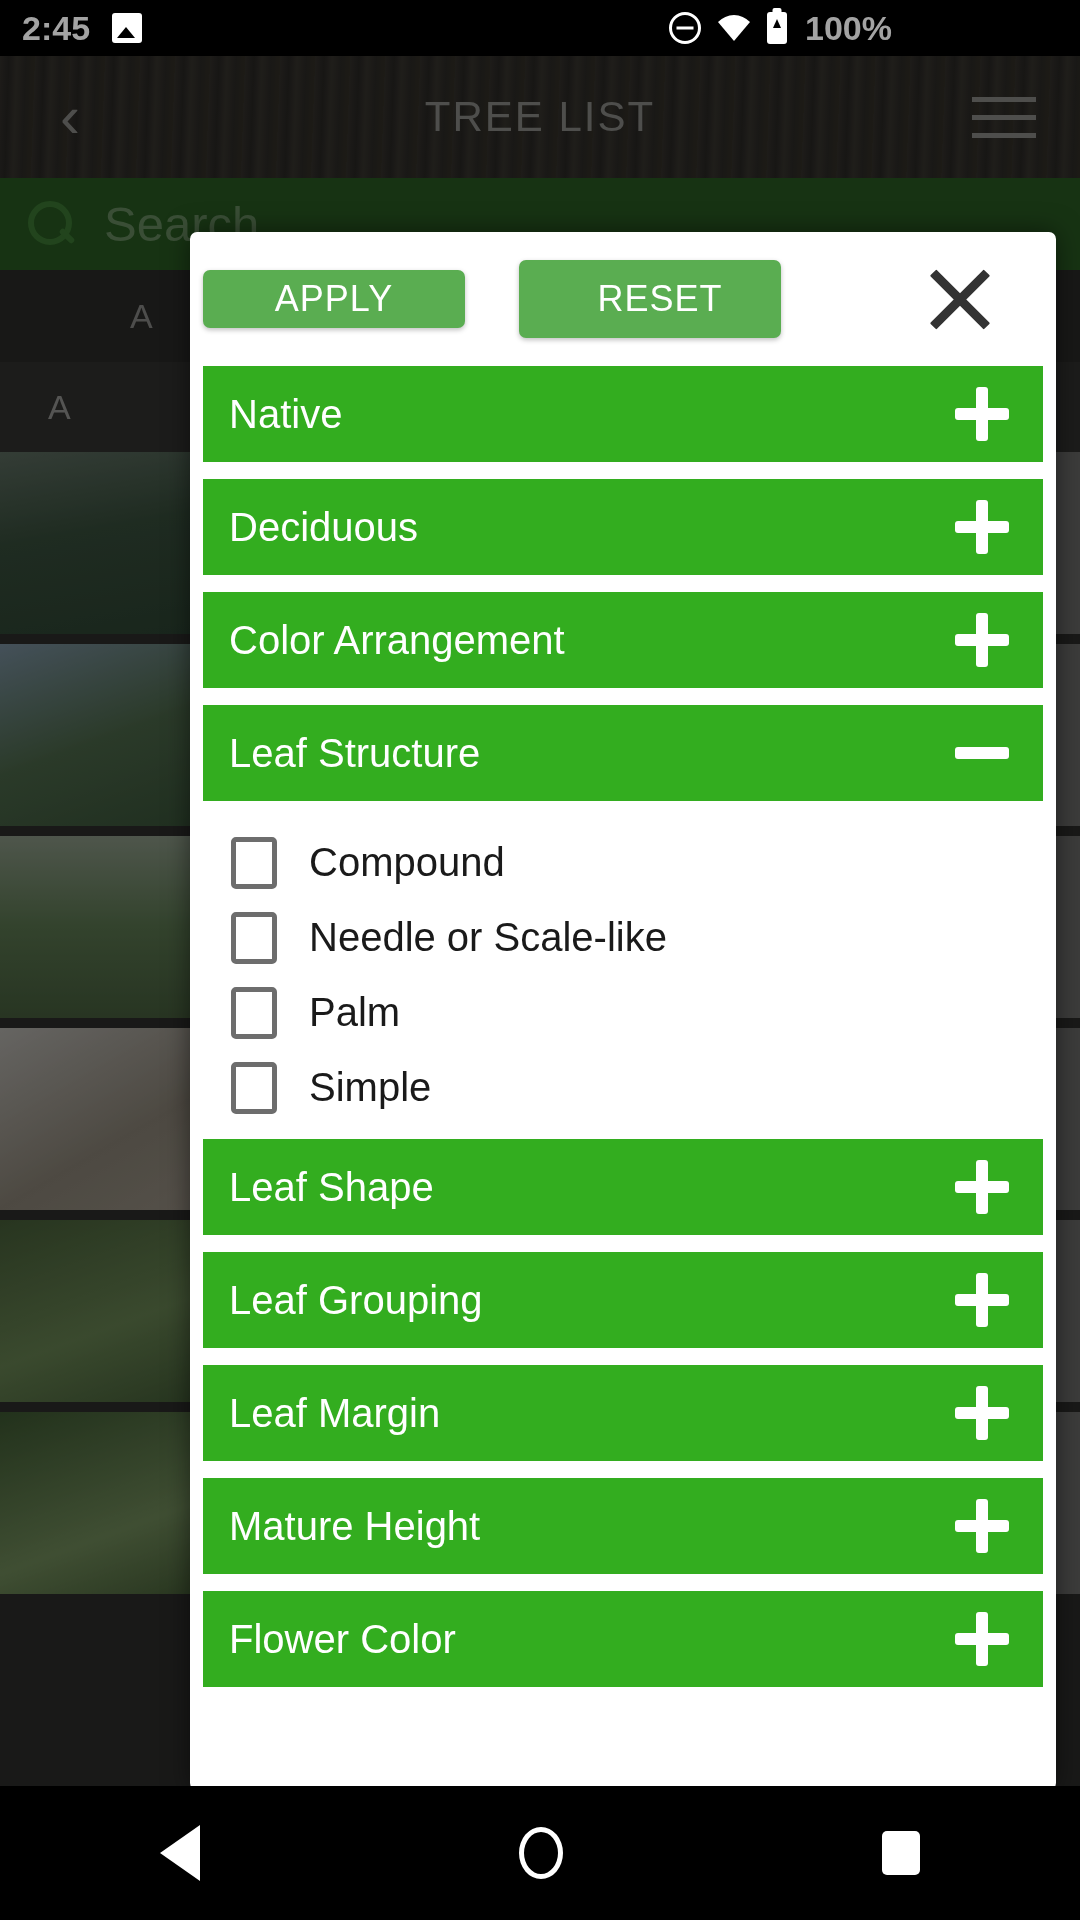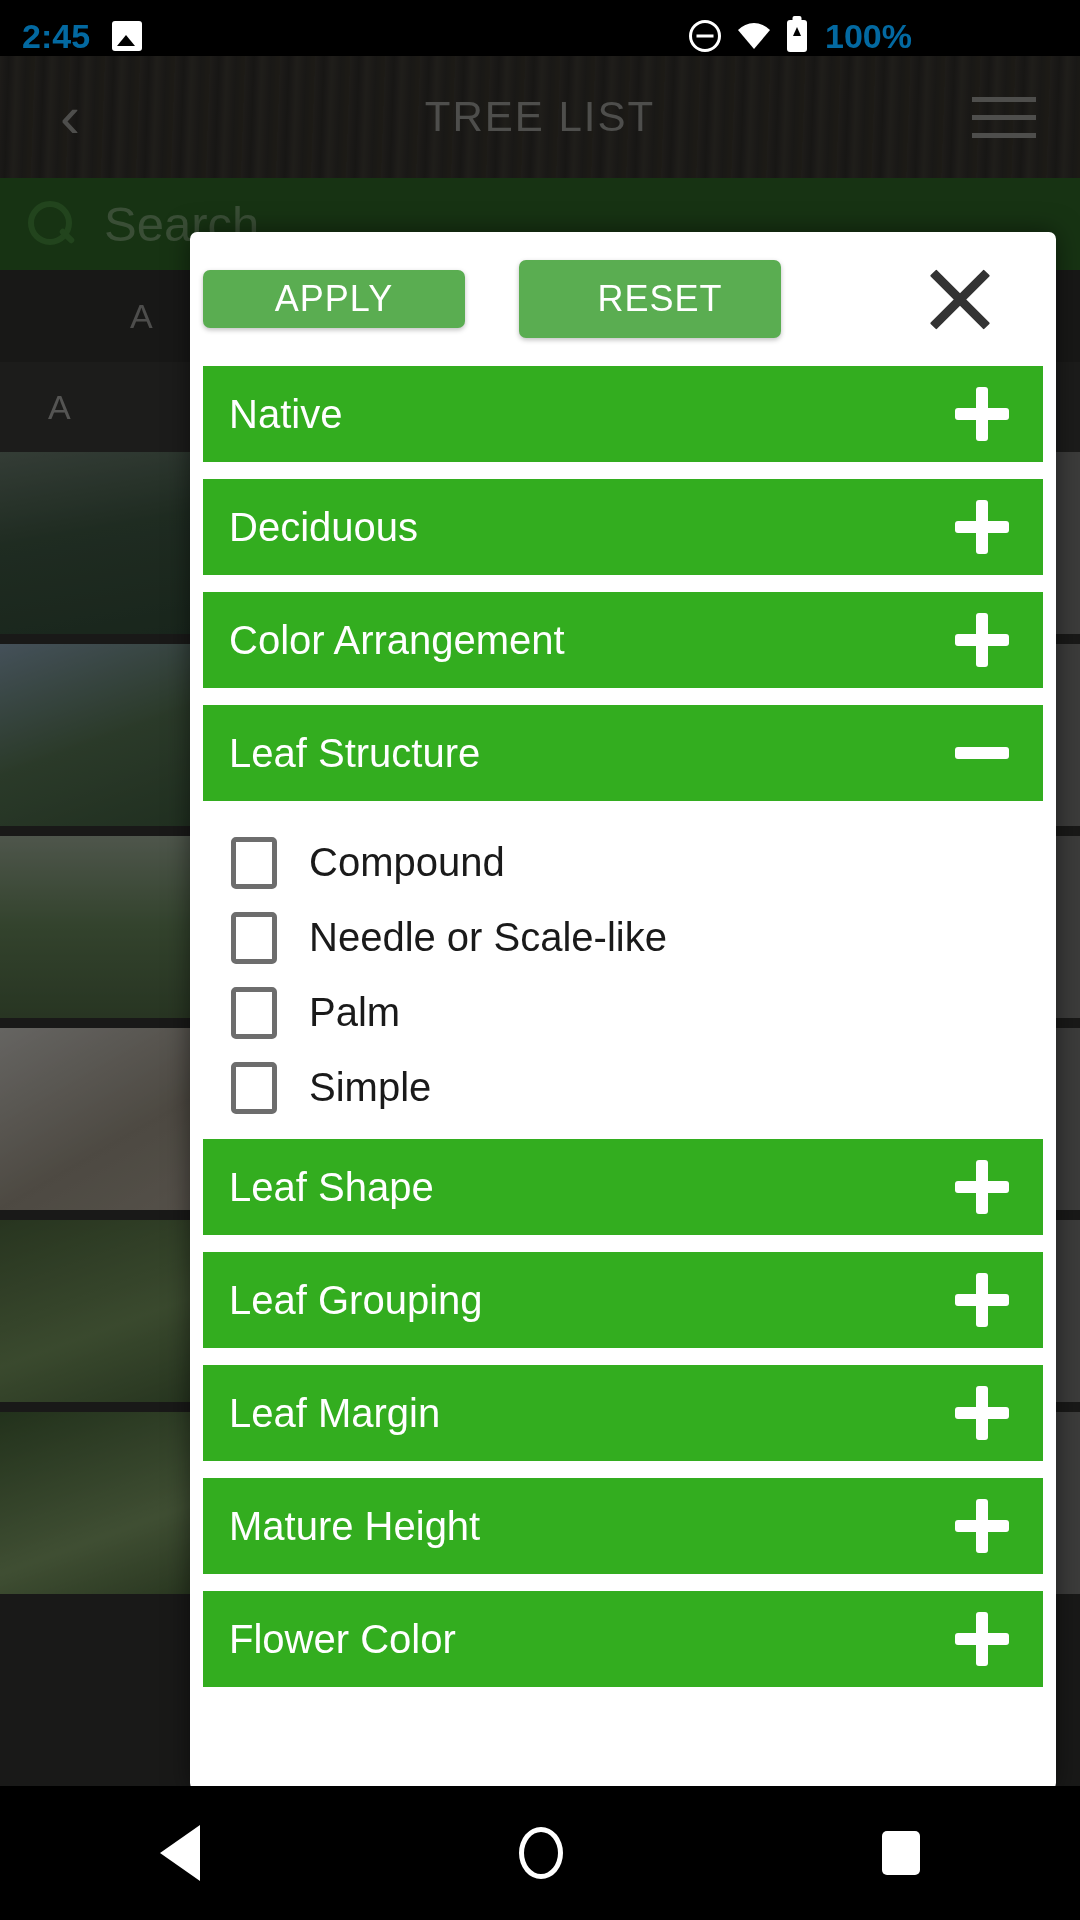--- a/index.html
+++ b/index.html
@@ -6,36 +6,36 @@
   html, body {
     width: 1080px; height: 1920px;
     background: #000;
     font-family: "Liberation Sans", sans-serif;
     overflow: hidden;
   }
   #screen { position: relative; width: 1080px; height: 1920px; overflow: hidden; background:#000; }
 
   
   .statusbar {
-    position: absolute; top: 8px; left: 0; width: 912px; height: 56px;
-    background: #000; color: #0369a1;
+    position: absolute; top: 0; left: 0; width: 912px; height: 56px;
+    background: #000; color: #a3a3a3;
     display: flex; align-items: center;
   }
   .sb-clock { font-size: 34px; font-weight: bold; margin-left: 22px; letter-spacing: 0px; }
   .sb-left-icons { display: flex; align-items: center; margin-left: 22px; }
   .sb-img-icon {
     width: 30px; height: 30px; background: #fff; border-radius: 3px;
     position: relative; overflow: hidden;
   }
   .sb-img-icon::after {
     content: ""; position: absolute; bottom: 5px; left: 5px;
     width: 0; height: 0; border-left: 9px solid transparent;
     border-right: 9px solid transparent; border-bottom: 11px solid #000;
   }
-  .sb-right { margin-left: auto; display: flex; align-items: center; gap: 16px; }
+  .sb-right { margin-left: auto; display: flex; align-items: center; margin-right: 20px; gap: 16px; }
   .sb-dnd {
     width: 32px; height: 32px; border: 3px solid #fff; border-radius: 50%;
     position: relative;
   }
   .sb-dnd::after {
     content: ""; position: absolute; top: 50%; left: 50%;
     transform: translate(-50%,-50%); width: 17px; height: 3px; background: #fff;
   }
   .sb-wifi { width: 34px; height: 28px; position: relative; }
   .sb-wifi svg { display:block; }

